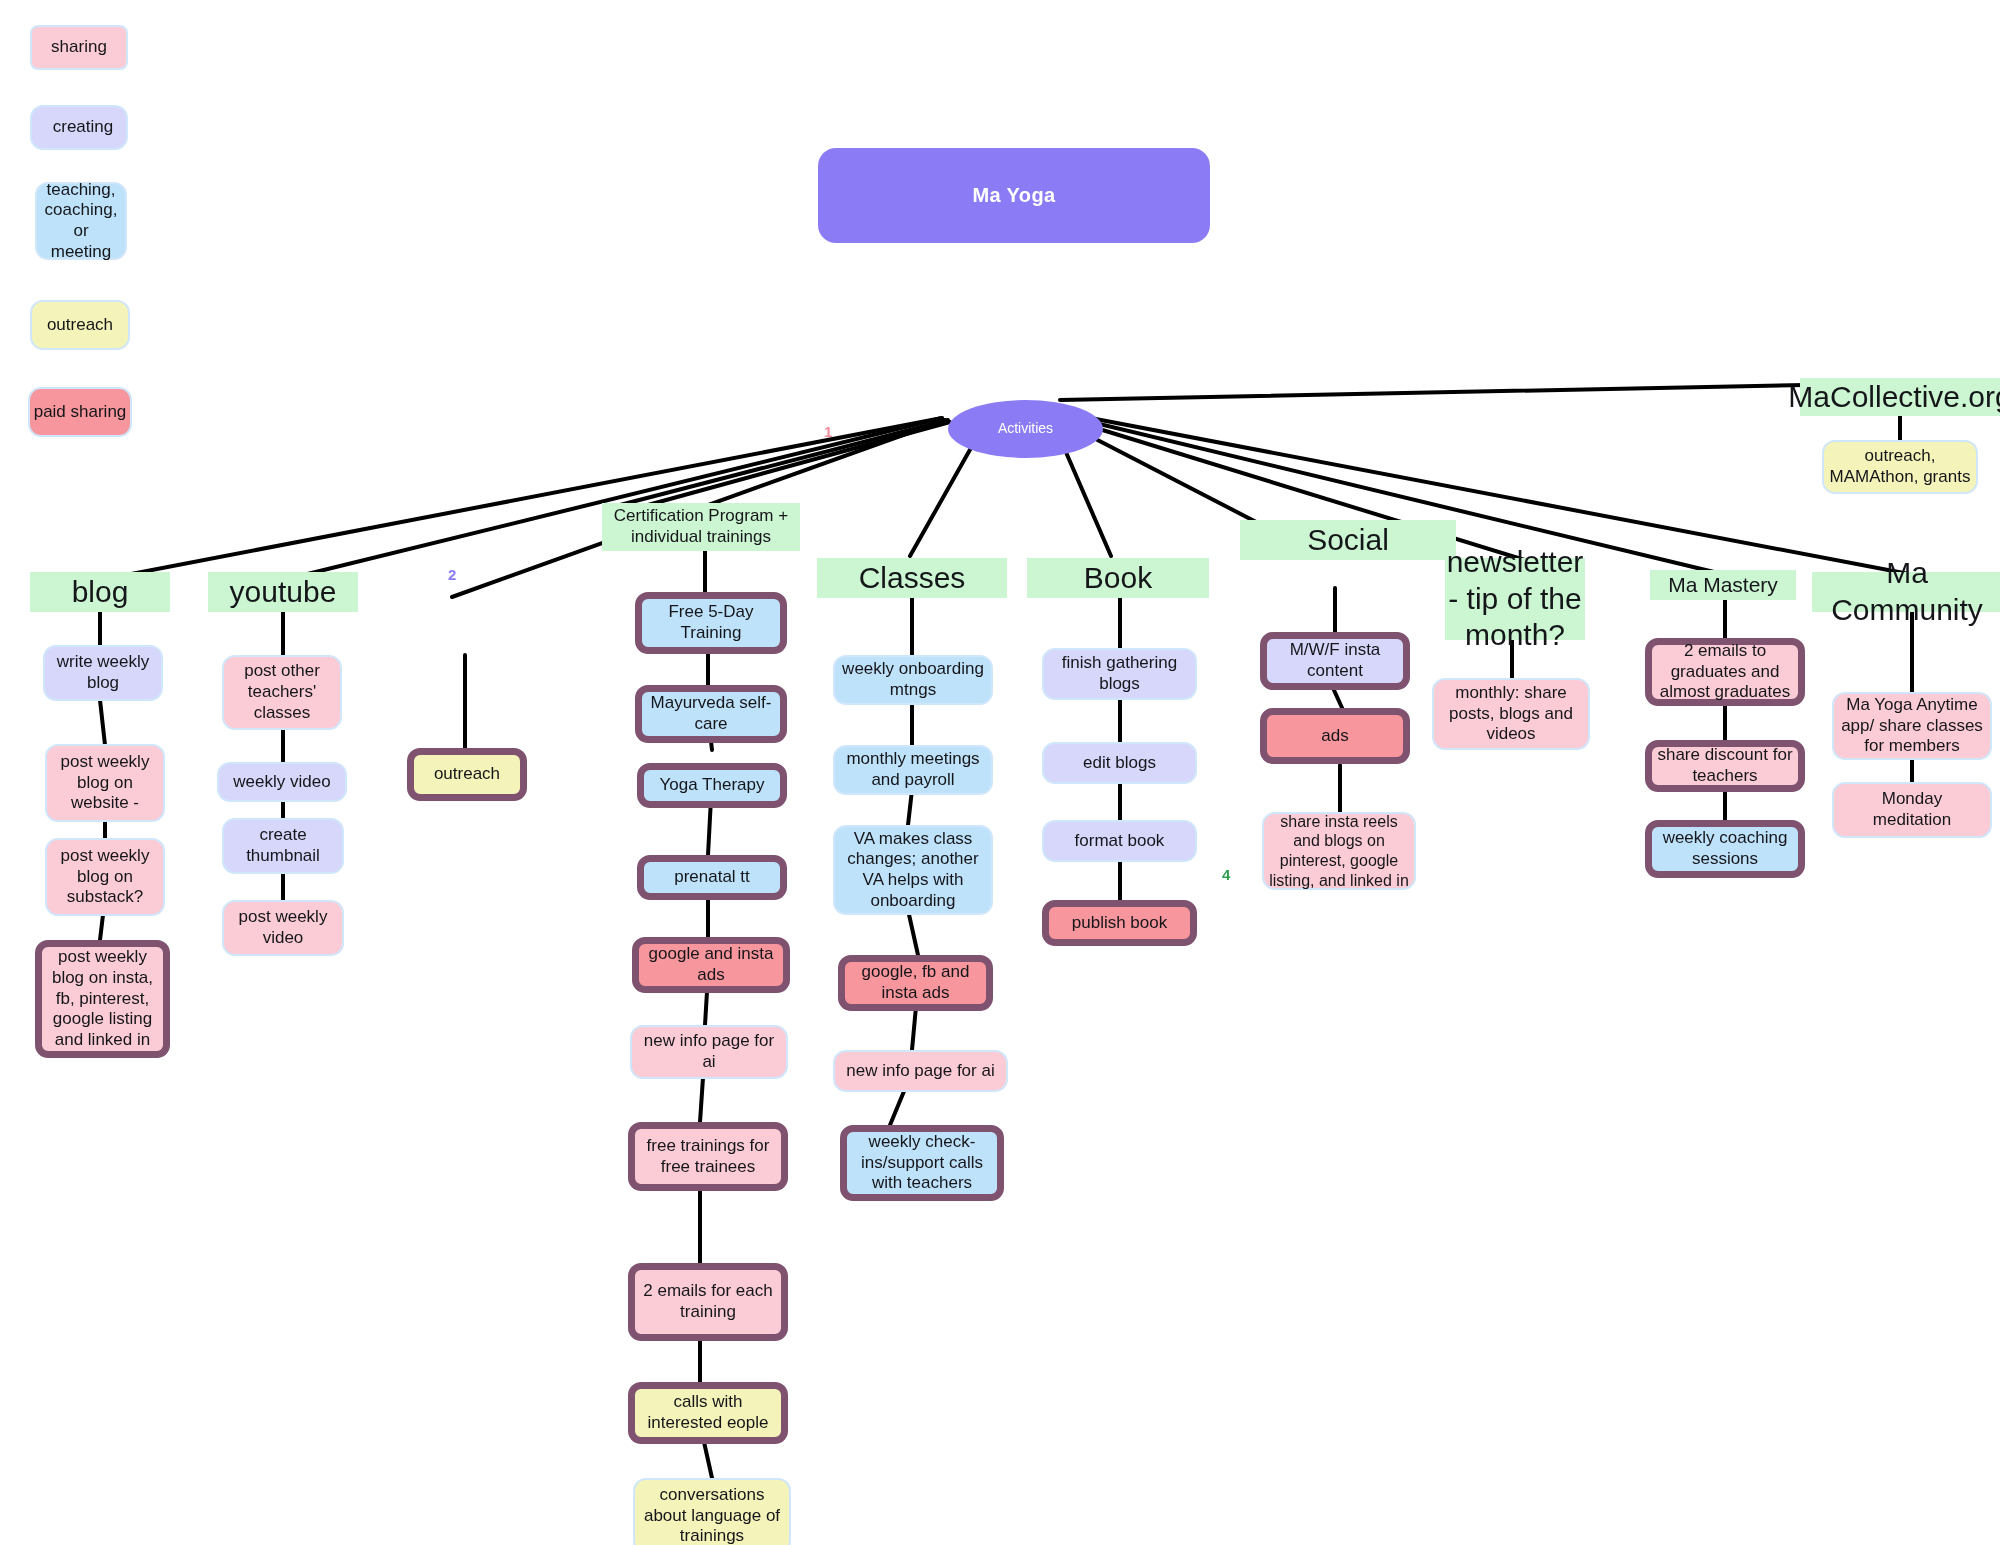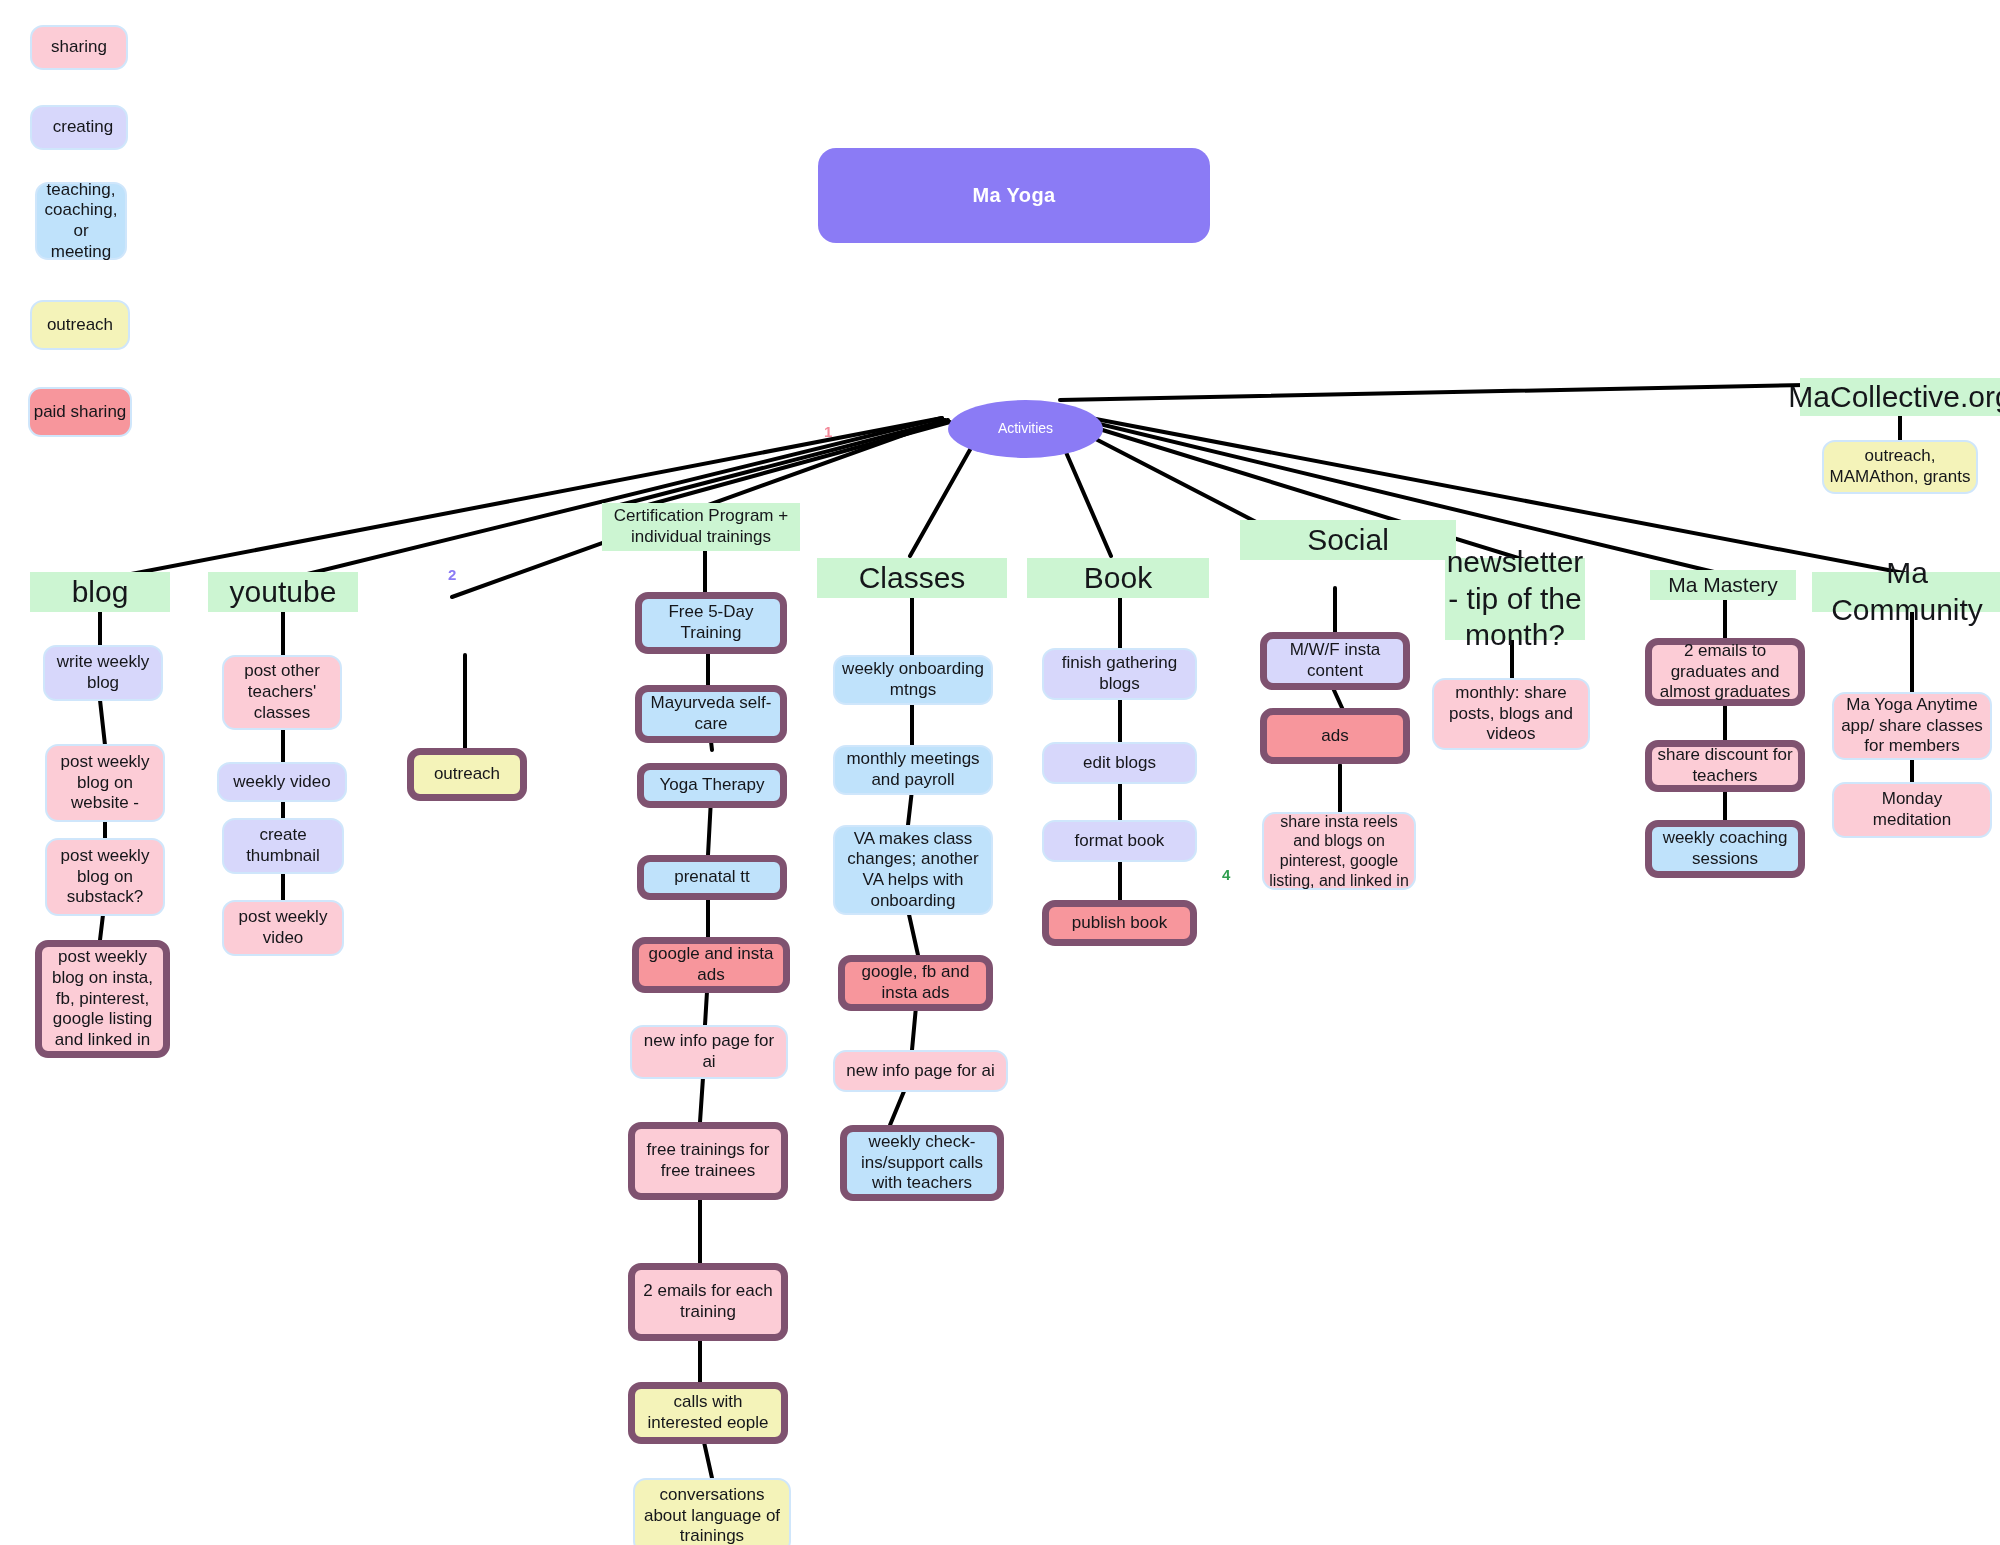--- a/index.html
+++ b/index.html
@@ -131,21 +131,21 @@
       <line x1="1725" y1="703" x2="1725" y2="740"></line>
       <line x1="1725" y1="790" x2="1725" y2="820"></line>
 
       <line x1="1912" y1="600" x2="1912" y2="692"></line>
       <line x1="1912" y1="757" x2="1912" y2="782"></line>
 
       <line x1="1900" y1="415" x2="1900" y2="440"></line>
     </g>
   </svg>
 
-  <div class="node legend-box c-sharing rounded" style="left:30px;top:25px;width:98px;height:45px;">
+  <div class="node legend-box c-sharing rounded" style="left:30px;top:25px;width:98px;height:45px;border-radius:8px;">
     <span>sharing</span>
   </div>
   <div class="node legend-box c-creating rounded" style="left:30px;top:105px;width:98px;height:45px;padding-left:8px;">
     <span>creating</span>
   </div>
   <div class="node legend-box c-teaching rounded" style="left:35px;top:182px;width:92px;height:78px;">
     <span>teaching,
 coaching, or
 meeting</span>
   </div>
@@ -221,21 +221,21 @@
   <div class="node c-teaching rounded ring body-txt" style="left:637px;top:763px;width:150px;height:45px;">
     <span>Yoga Therapy</span></div>
   <div class="node c-teaching rounded ring body-txt" style="left:637px;top:855px;width:150px;height:45px;">
     <span>prenatal tt</span></div>
   <div class="node c-paid rounded ring body-txt" style="left:632px;top:937px;width:158px;height:56px;">
     <span>google and insta
 ads</span></div>
   <div class="node c-sharing rounded body-txt" style="left:630px;top:1025px;width:158px;height:54px;">
     <span>new info page for
 ai</span></div>
-  <div class="node c-sharing rounded ring body-txt" style="left:628px;top:1122px;width:160px;height:78px;">
+  <div class="node c-sharing rounded ring body-txt" style="left:628px;top:1122px;width:160px;height:69px;">
     <span>free trainings for
 free trainees</span></div>
   <div class="node c-sharing rounded ring body-txt" style="left:628px;top:1263px;width:160px;height:78px;">
     <span>2 emails for each
 training</span></div>
   <div class="node c-outreach rounded ring body-txt" style="left:628px;top:1382px;width:160px;height:62px;">
     <span>calls with
 interested eople</span></div>
   <div class="node c-outreach rounded body-txt" style="left:633px;top:1478px;width:158px;height:76px;">
     <span>conversations

